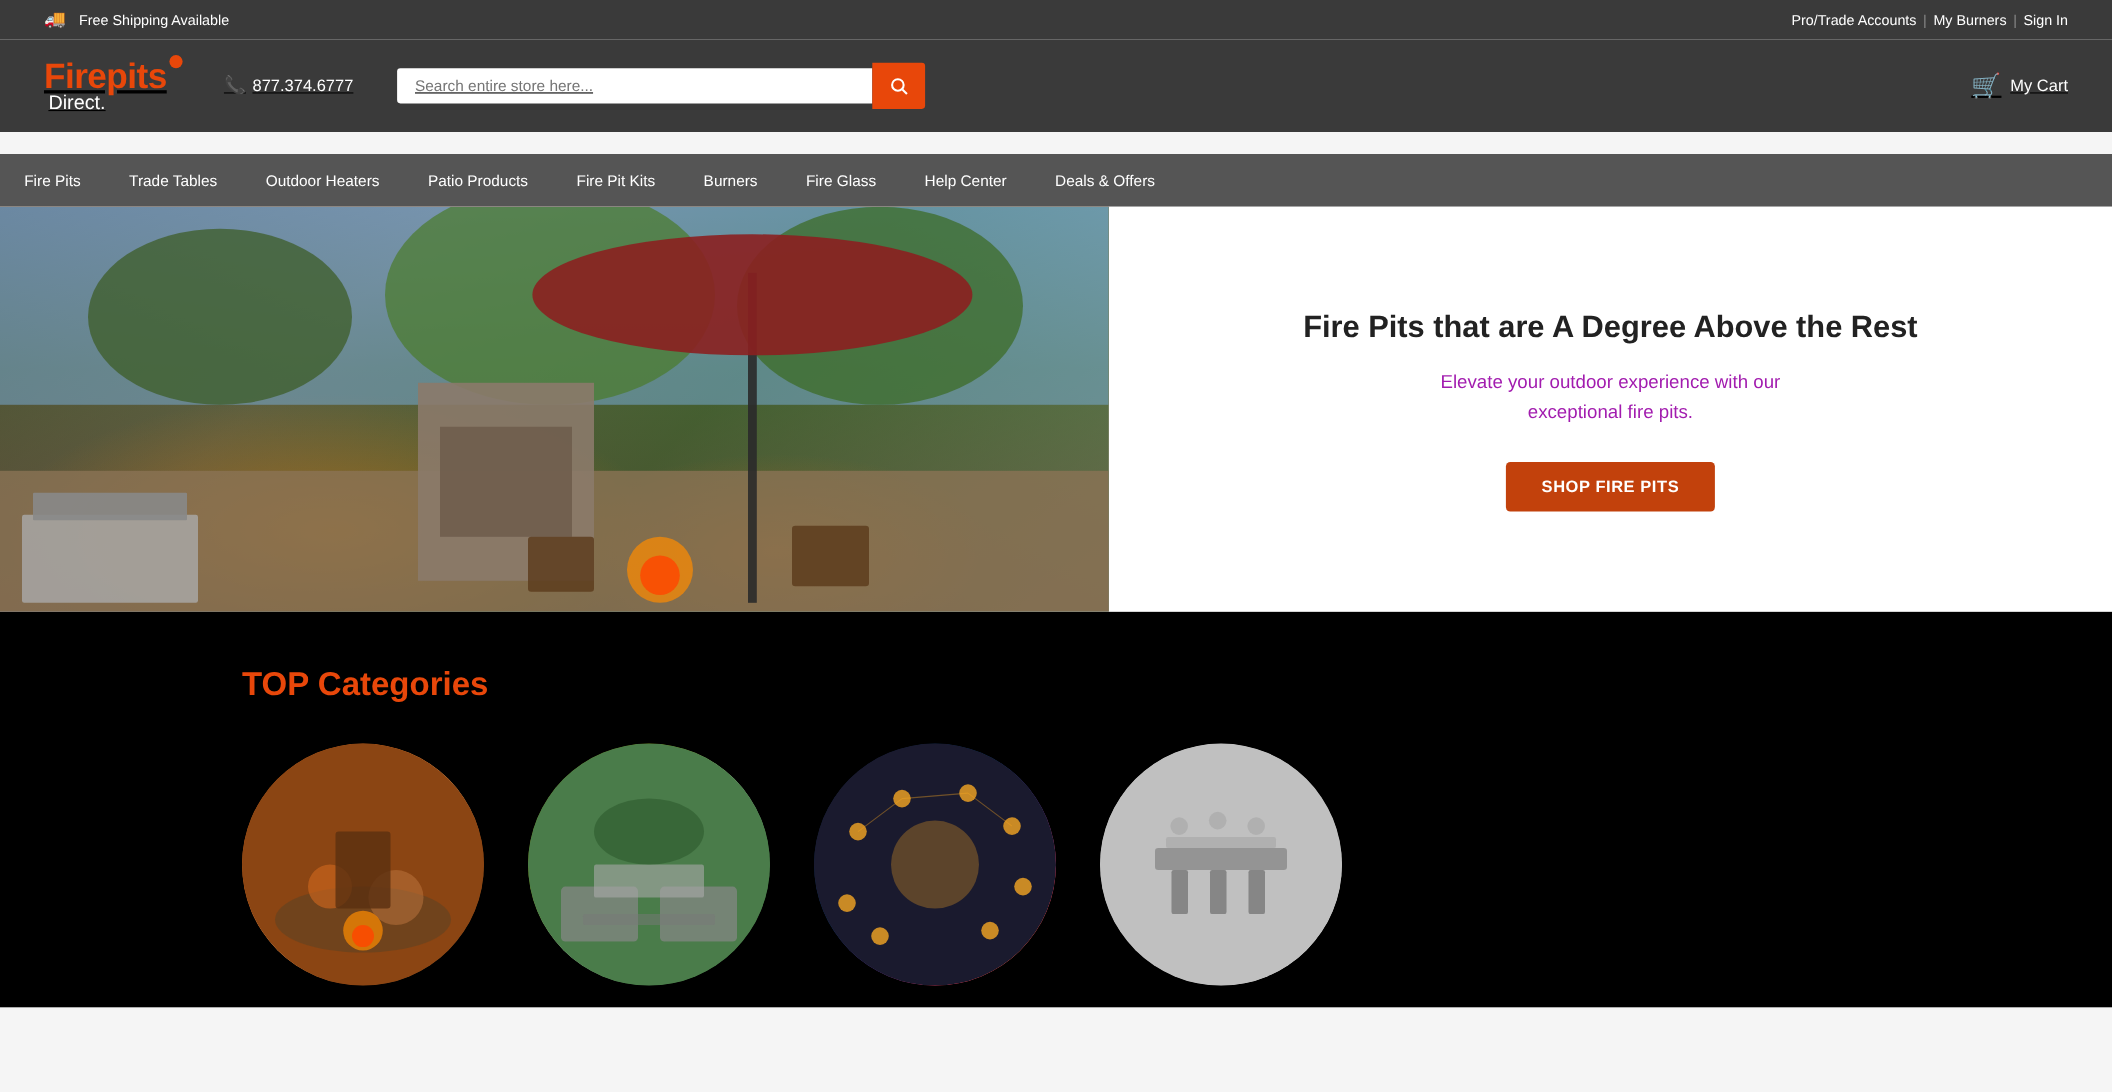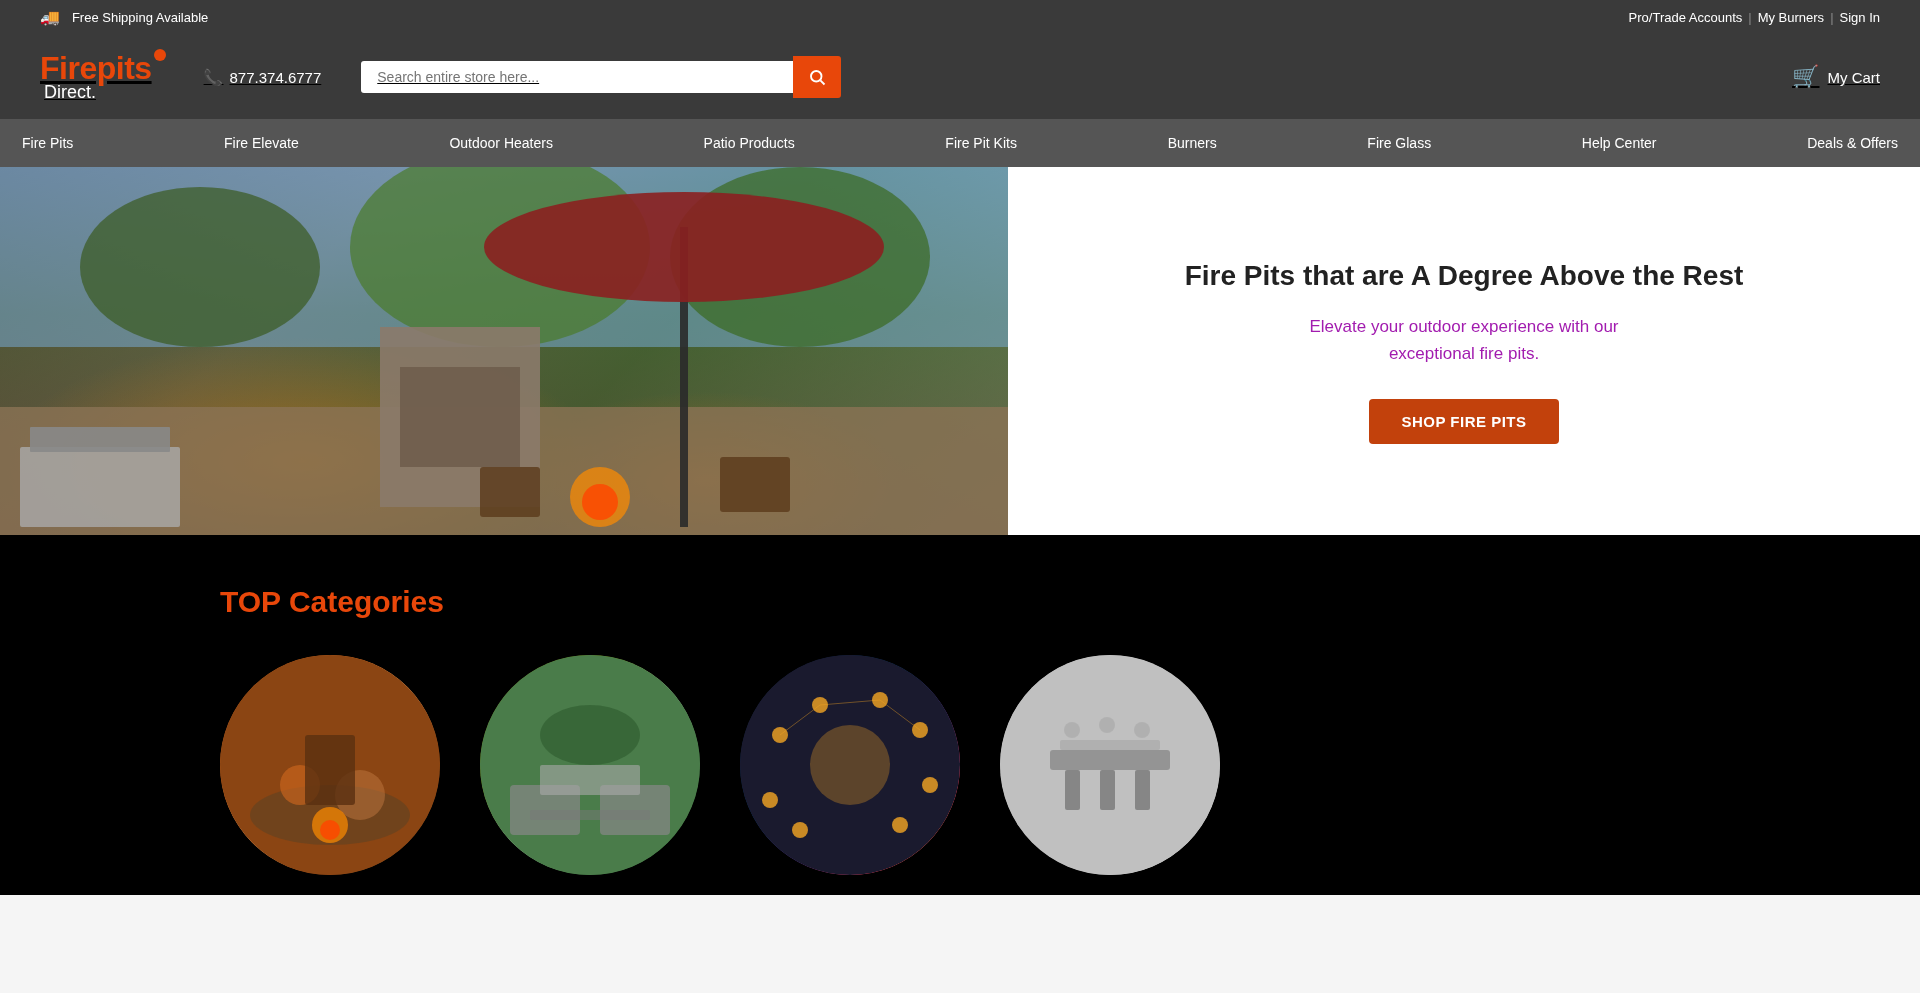--- a/index.html
+++ b/index.html
@@ -84,23 +84,24 @@
       color: #fff; font-size: 15px; cursor: pointer;
       margin-left: auto;
     }
     .cart-icon { color: #e8470a; font-size: 22px; }
 
     
     .nav {
       background: #555;
       display: flex;
       align-items: center;
-      justify-content: space-between;
+      justify-content: flex-start;
       gap: 0;
       height: 48px;
+      margin-top: 20px;
     }
     .nav-item {
       color: #fff;
       font-size: 14px;
       font-weight: 500;
       padding: 0 22px;
       height: 48px;
       display: flex; align-items: center;
       cursor: pointer;
       white-space: nowrap;
@@ -249,21 +250,21 @@
     </button>
   </div>
   <div class="cart-btn">
     <span class="cart-icon">🛒</span>
     <span>My Cart</span>
   </div>
 </div>
 
 <nav class="nav">
   <div class="nav-item">Fire Pits</div>
-  <div class="nav-item">Fire Elevate</div>
+  <div class="nav-item">Trade Tables</div>
   <div class="nav-item">Outdoor Heaters</div>
   <div class="nav-item">Patio Products</div>
   <div class="nav-item">Fire Pit Kits</div>
   <div class="nav-item">Burners</div>
   <div class="nav-item">Fire Glass</div>
   <div class="nav-item">Help Center</div>
   <div class="nav-item">Deals &amp; Offers</div>
 </nav>
 
 <div class="hero">

